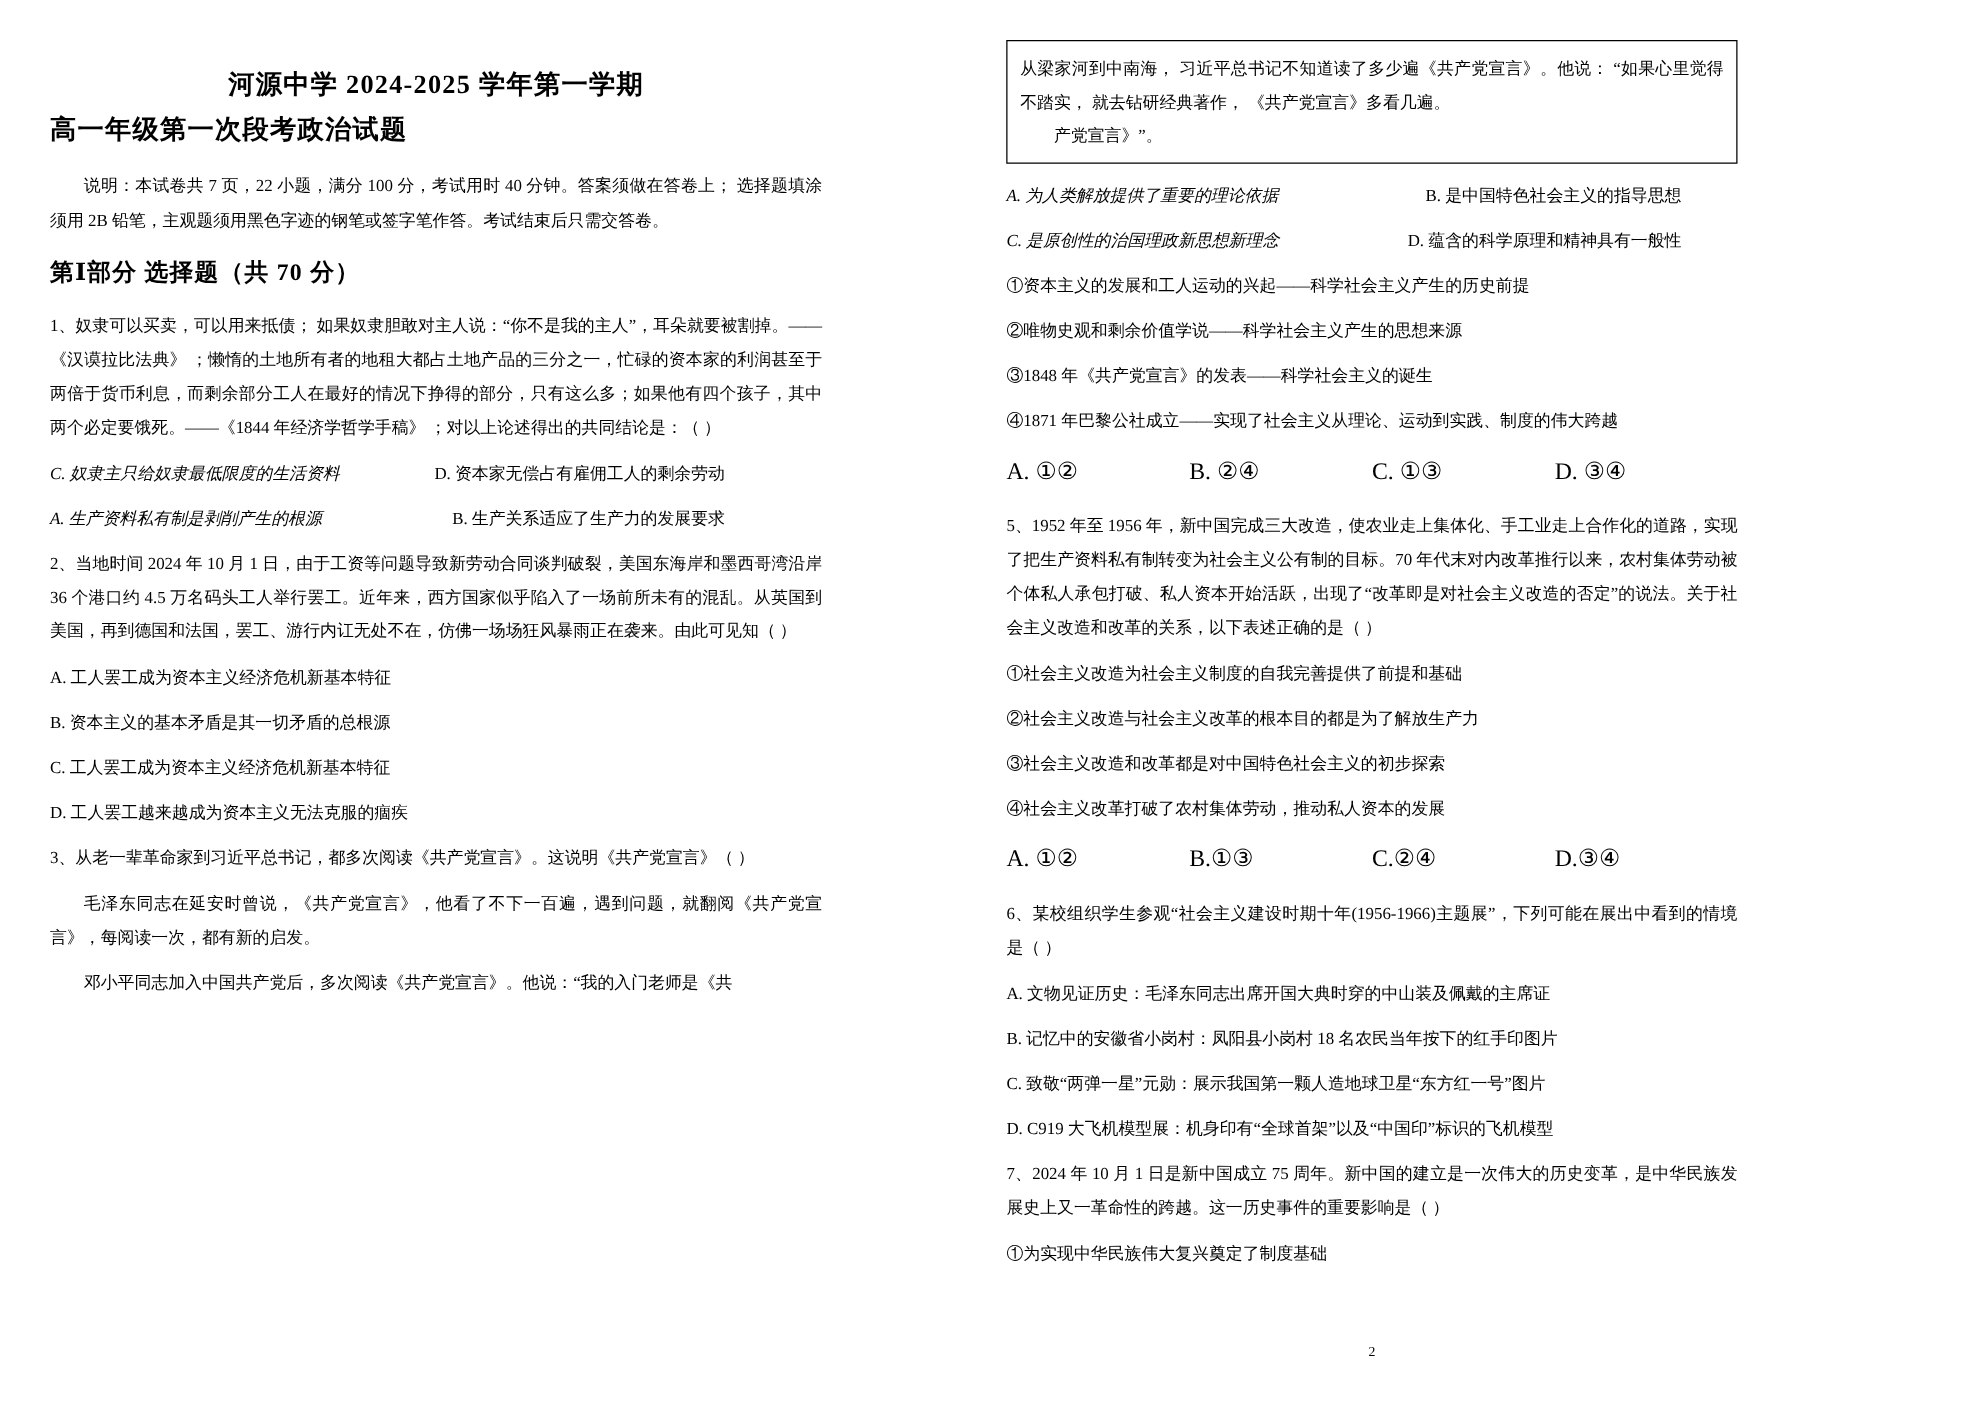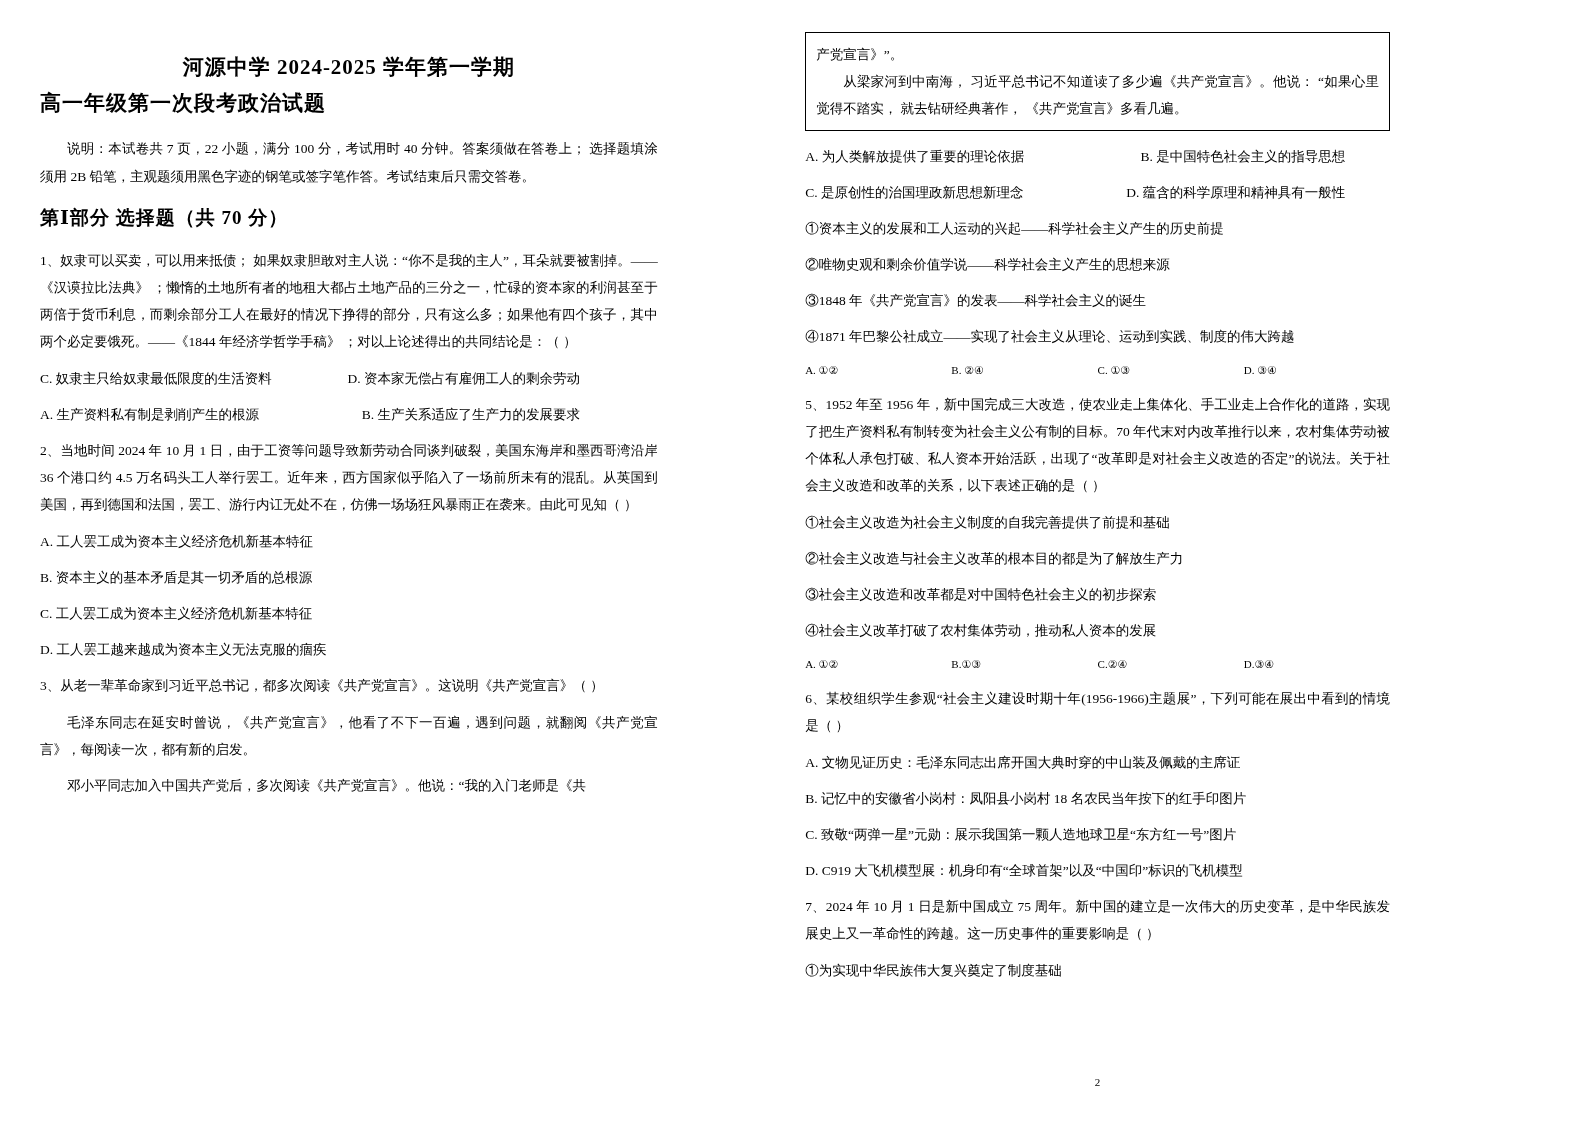--- a/index.html
+++ b/index.html
@@ -72,25 +72,25 @@
   }
   p.q { margin-bottom: 10px; }
   .indent2 { text-indent: 2em; }
   .opts-row {
     display: flex;
     font-size: 13.5px;
     line-height: 2.0;
     margin: 0 0 9px 0;
   }
   .opts-row .o { }
-  .opt-a { width: 300px; }
+  .opt-a { width: 300px; font-style: italic; }
   .opt-b { width: 240px; text-align: right; }
   .opt4 {
     display: flex;
-    font-size: 11px;
+    font-size: 19px;
     line-height: 2.0;
     margin: 0 0 10px 0;
   }
   .opt4 .o { width: 25%; }
   .quote-box {
     border: 1px solid #000;
     padding: 8px 10px 8px 10px;
     font-size: 13.5px;
     line-height: 2.0;
     margin: 0 0 12px 0;
@@ -144,22 +144,22 @@
     <p class="para indent2">邓小平同志加入中国共产党后，多次阅读《共产党宣言》。他说：“我的入门老师是《共</p>
 
   </div>
 
   <div class="col col-gap"></div>
 
   <div class="col col-right">
     <div class="right-inner">
 
       <div class="quote-box">
+        <p>从梁家河到中南海， 习近平总书记不知道读了多少遍《共产党宣言》。他说： “如果心里觉得不踏实， 就去钻研经典著作， 《共产党宣言》多看几遍。</p>
         <p>产党宣言》”。</p>
-        <p>从梁家河到中南海， 习近平总书记不知道读了多少遍《共产党宣言》。他说： “如果心里觉得不踏实， 就去钻研经典著作， 《共产党宣言》多看几遍。</p>
       </div>
 
       <div class="opts-row">
         <span class="o opt-a">A. 为人类解放提供了重要的理论依据</span>
         <span class="o opt-b">B. 是中国特色社会主义的指导思想</span>
       </div>
       <div class="opts-row">
         <span class="o opt-a">C. 是原创性的治国理政新思想新理念</span>
         <span class="o opt-b">D. 蕴含的科学原理和精神具有一般性</span>
       </div>

